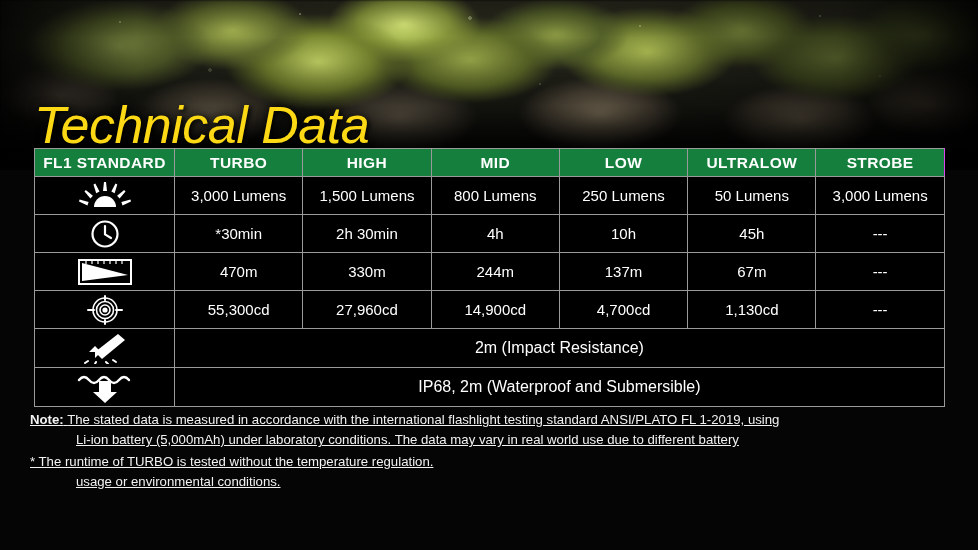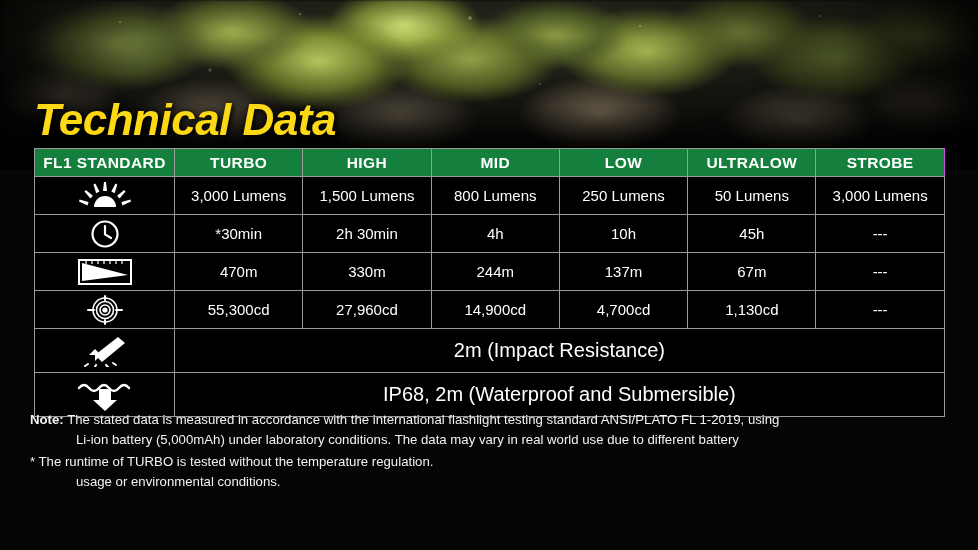--- a/index.html
+++ b/index.html
@@ -61,22 +61,22 @@
   .photo-vignette {
     position:absolute; inset:0;
     background:
       linear-gradient(to bottom, rgba(0,0,0,.28) 0%, rgba(0,0,0,0) 22%, rgba(0,0,0,.25) 62%, rgba(0,0,0,.86) 88%, #000 100%),
       linear-gradient(to right, rgba(0,0,0,.82) 0%, rgba(0,0,0,.18) 14%, rgba(0,0,0,0) 38%, rgba(0,0,0,0) 62%, rgba(0,0,0,.30) 86%, rgba(0,0,0,.88) 100%);
   }
 
   
   .title {
     position:absolute; left:34px; top:95px;
-    font-size:44px;
-    font-weight:bold;
+    font-size:52px;
+    font-weight:normal;
     font-style:italic;
     letter-spacing:-0.5px;
     color:#FCD815;
     text-shadow:2px 2px 4px rgba(0,0,0,.85), 0 0 10px rgba(0,0,0,.6);
     z-index:5;
     white-space:nowrap;
   }
 
   
   .table-wrap {
@@ -111,39 +111,39 @@
   thead th:last-child { border-right:1px solid #d946ef; }
 
   tbody td {
     height:34px;
     font-size:15px;
     font-weight:500;
     padding:10px 3px;
     white-space:nowrap;
   }
   td.icon-cell { width:140px; padding:2px 0; }
-  td.merged { font-size:20px; }
+  td.merged { font-size:16px; }
 
   
   col.c-label  { width:140px; }
   col.c-data   { width:128.3px; }
 
   
   .ico { display:inline-block; vertical-align:middle; line-height:0; }
 
   
   .notes {
     position:absolute; left:30px; top:410px;
     width:920px;
     color:#f2f2f2;
     font-size:13.2px;
     line-height:20px;
     z-index:6;
   }
-  .notes .ln { white-space:nowrap; }
+  .notes .ln { white-space:nowrap;text-decoration:underline; }
   .notes .ln.indent { padding-left:46px; }
   .notes b { font-weight:bold; }
   .note-star { margin-top:2px; }
 </style>
 </head>
 <body>
 
 <div id="page">
 
   <div class="photo">

